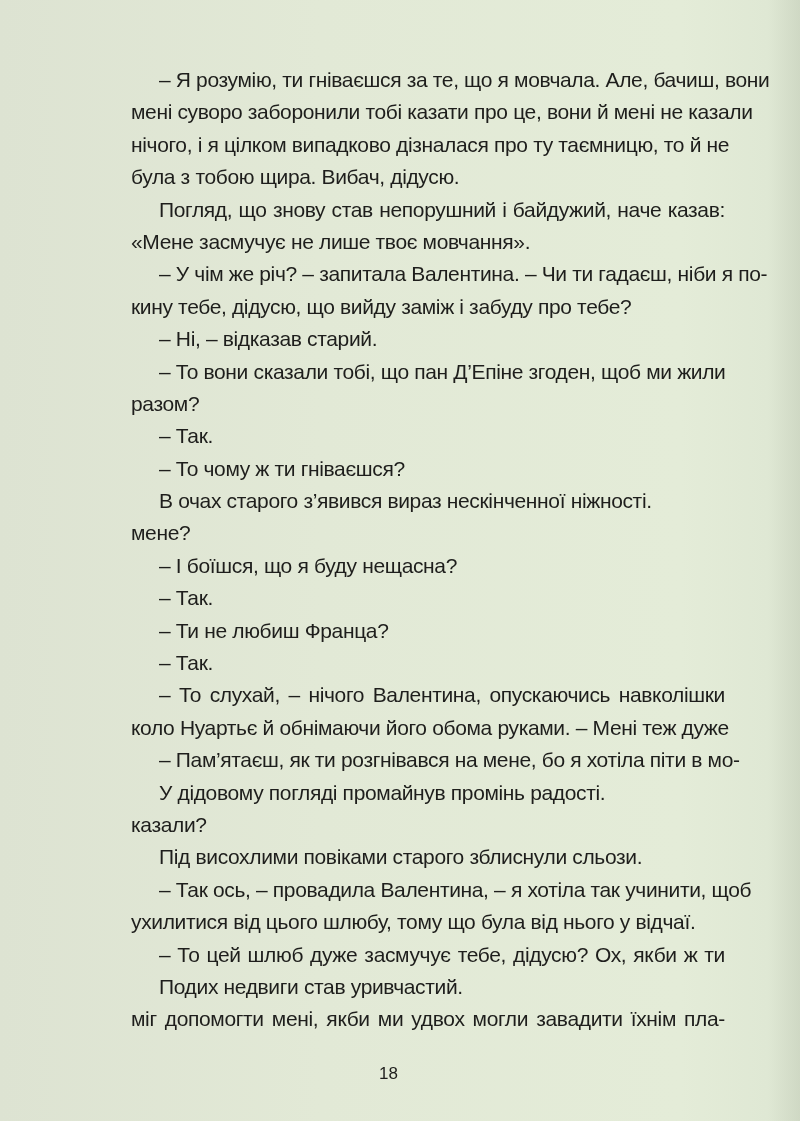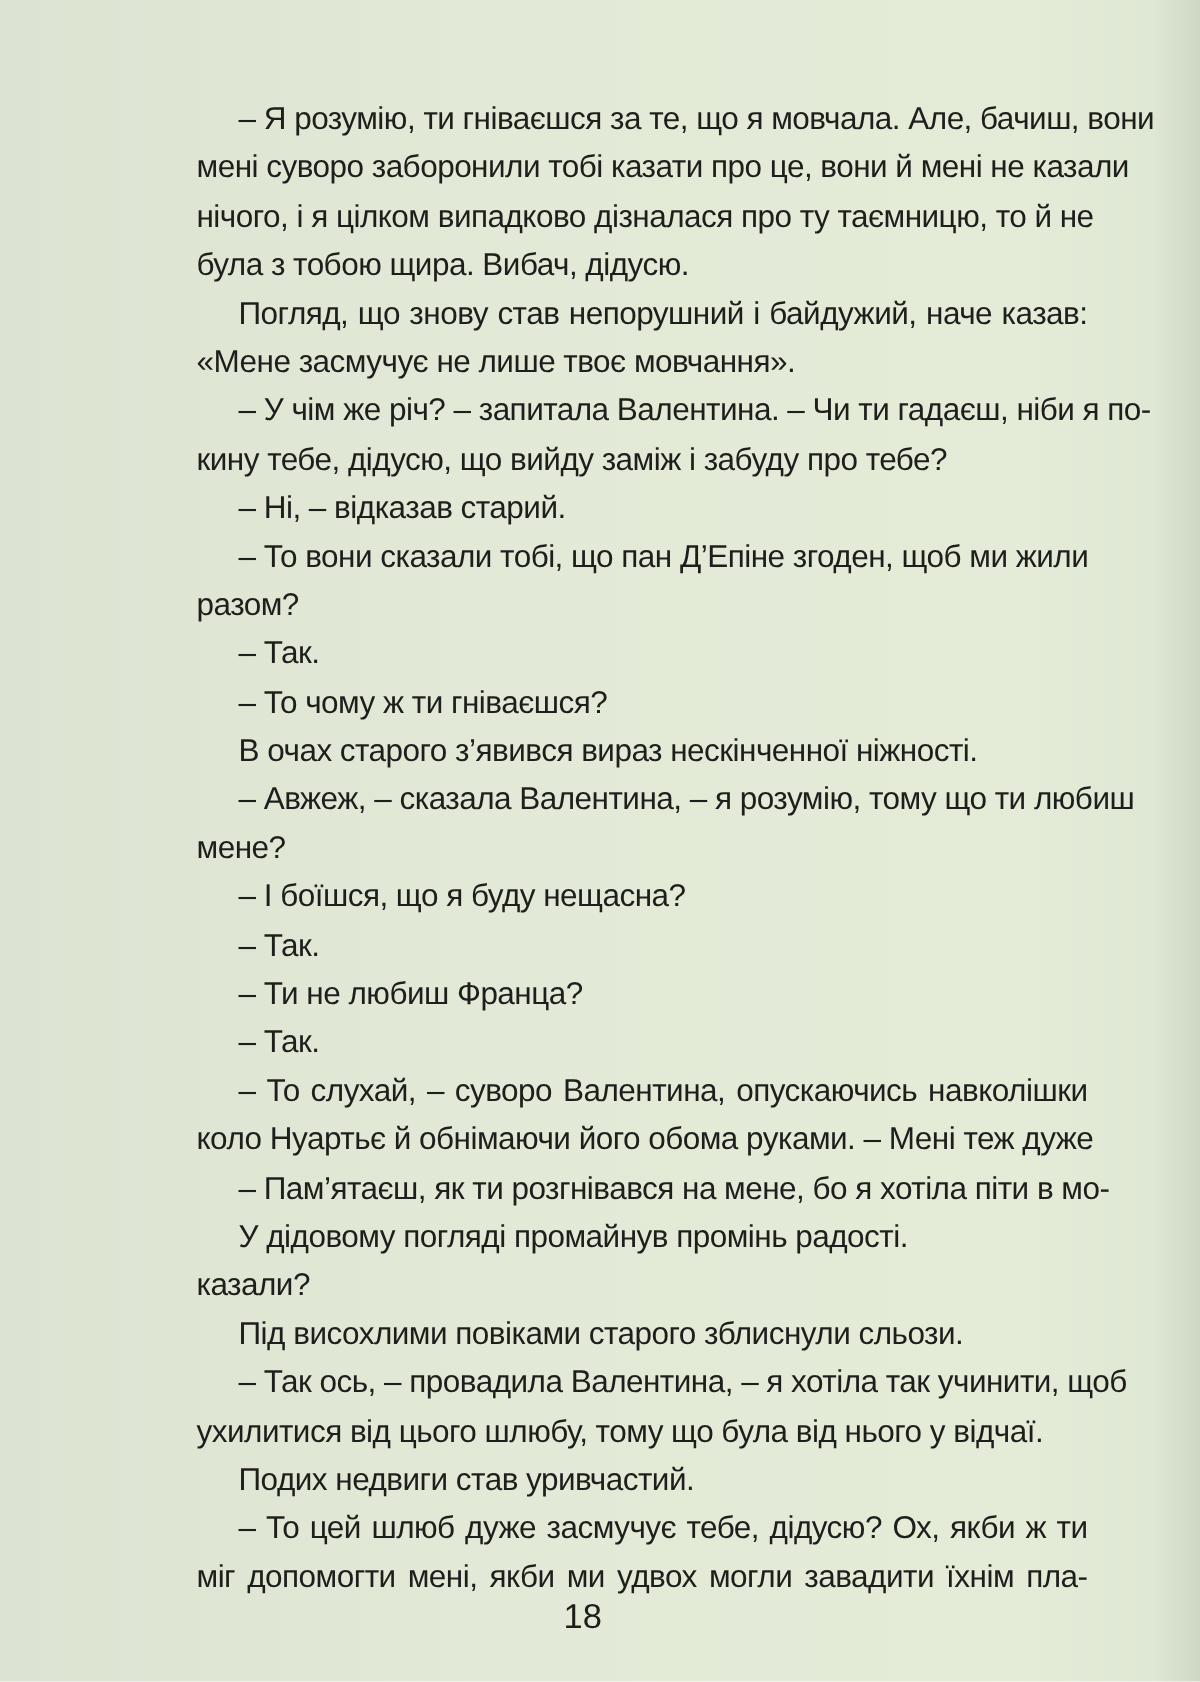--- a/index.html
+++ b/index.html
@@ -37,21 +37,21 @@
   }
   .line.indent {
     padding-left: 28px;
   }
   .page-number {
     position: absolute;
     left: 0;
     width: 777px;
     top: 1064px;
     text-align: center;
-    font-size: 23px;
+    font-size: 17px;
     color: #1e1e1c;
   }
 </style>
 </head>
 <body>
 
 <div class="page" id="page-body">
     <div class="line indent justify">– Я розумію, ти гніваєшся за те, що я мовчала. Але, бачиш, вони</div>
     <div class="line justify">мені суворо заборонили тобі казати про це, вони й мені не казали</div>
     <div class="line justify">нічого, і я цілком випадково дізналася про ту таємницю, то й не</div>
@@ -59,32 +59,31 @@
     <div class="line indent justify">Погляд, що знову став непорушний і байдужий, наче казав:</div>
     <div class="line">«Мене засмучує не лише твоє мовчання».</div>
     <div class="line indent justify">– У чім же річ? – запитала Валентина. – Чи ти гадаєш, ніби я по-</div>
     <div class="line">кину тебе, дідусю, що вийду заміж і забуду про тебе?</div>
     <div class="line indent">– Ні, – відказав старий.</div>
     <div class="line indent justify">– То вони сказали тобі, що пан Д’Епіне згоден, щоб ми жили</div>
     <div class="line">разом?</div>
     <div class="line indent">– Так.</div>
     <div class="line indent">– То чому ж ти гніваєшся?</div>
     <div class="line indent">В очах старого з’явився вираз нескінченної ніжності.</div>
-    <div class="line indent justify">– Авжеж, – сказала Валентина, – я розумію, тому що ти любиш</div>
     <div class="line">мене?</div>
     <div class="line indent">– І боїшся, що я буду нещасна?</div>
     <div class="line indent">– Так.</div>
     <div class="line indent">– Ти не любиш Франца?</div>
     <div class="line indent">– Так.</div>
-    <div class="line indent justify">– То слухай, – суворо Валентина, опускаючись навколішки</div>
+    <div class="line indent justify">– То слухай, – нічого Валентина, опускаючись навколішки</div>
     <div class="line justify">коло Нуартьє й обнімаючи його обома руками. – Мені теж дуже</div>
     <div class="line indent justify">– Пам’ятаєш, як ти розгнівався на мене, бо я хотіла піти в мо-</div>
     <div class="line indent">У дідовому погляді промайнув промінь радості.</div>
     <div class="line">казали?</div>
     <div class="line indent">Під висохлими повіками старого зблиснули сльози.</div>
     <div class="line indent justify">– Так ось, – провадила Валентина, – я хотіла так учинити, щоб</div>
     <div class="line">ухилитися від цього шлюбу, тому що була від нього у відчаї.</div>
+    <div class="line indent justify">– То цей шлюб дуже засмучує тебе, дідусю? Ох, якби ж ти</div>
     <div class="line indent">Подих недвиги став уривчастий.</div>
-    <div class="line indent justify">– То цей шлюб дуже засмучує тебе, дідусю? Ох, якби ж ти</div>
     <div class="line justify">міг допомогти мені, якби ми удвох могли завадити їхнім пла-</div>
   </div>
 
 <div class="page-number">18</div>
 
 </body></html>

